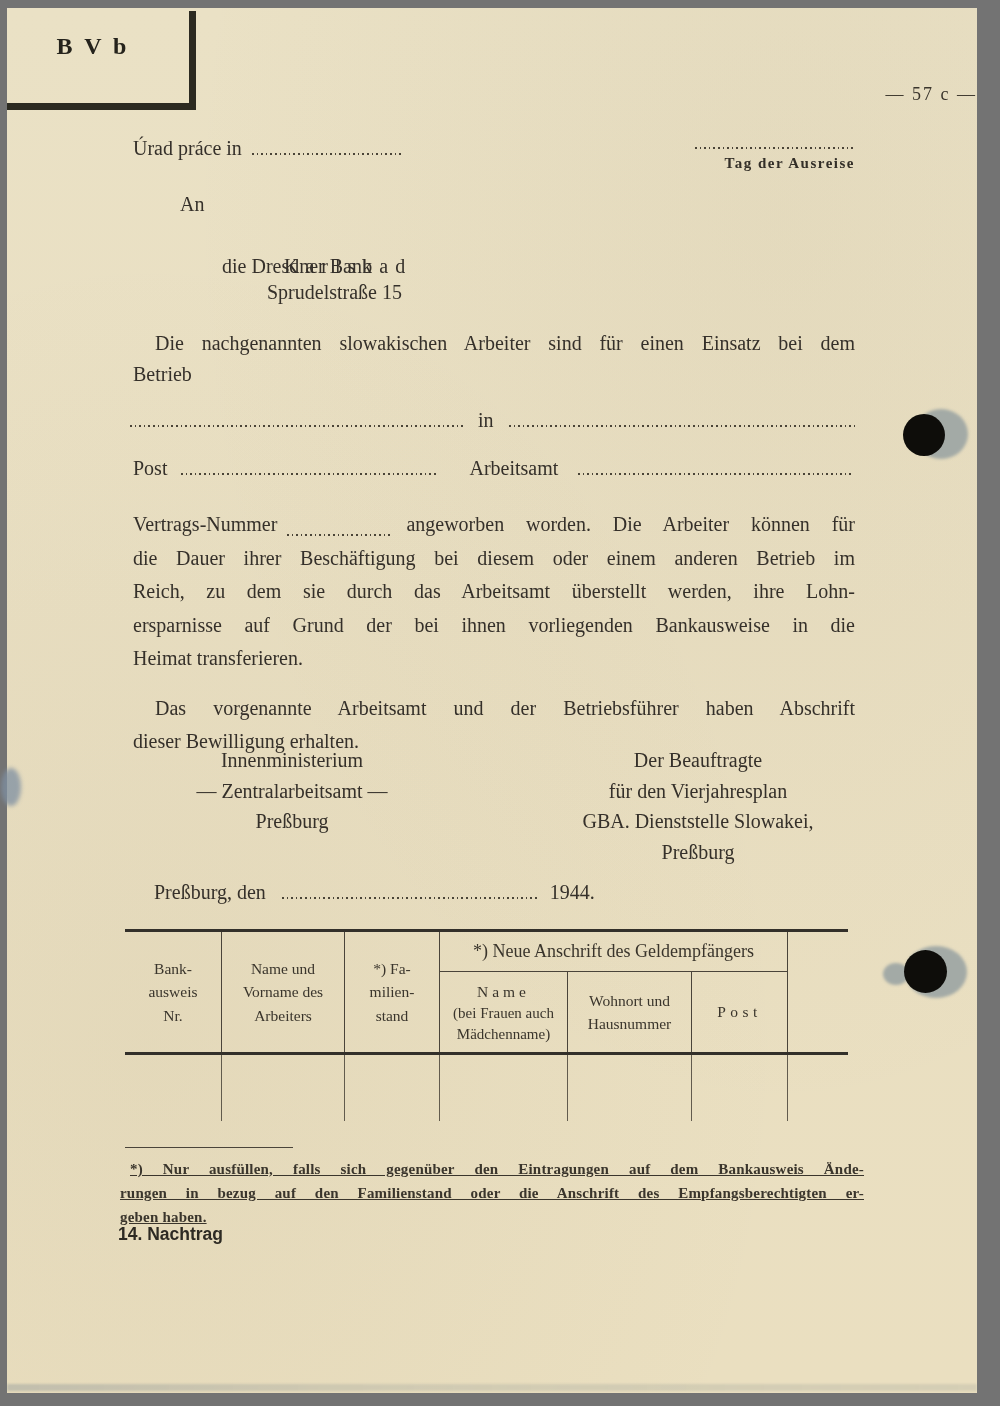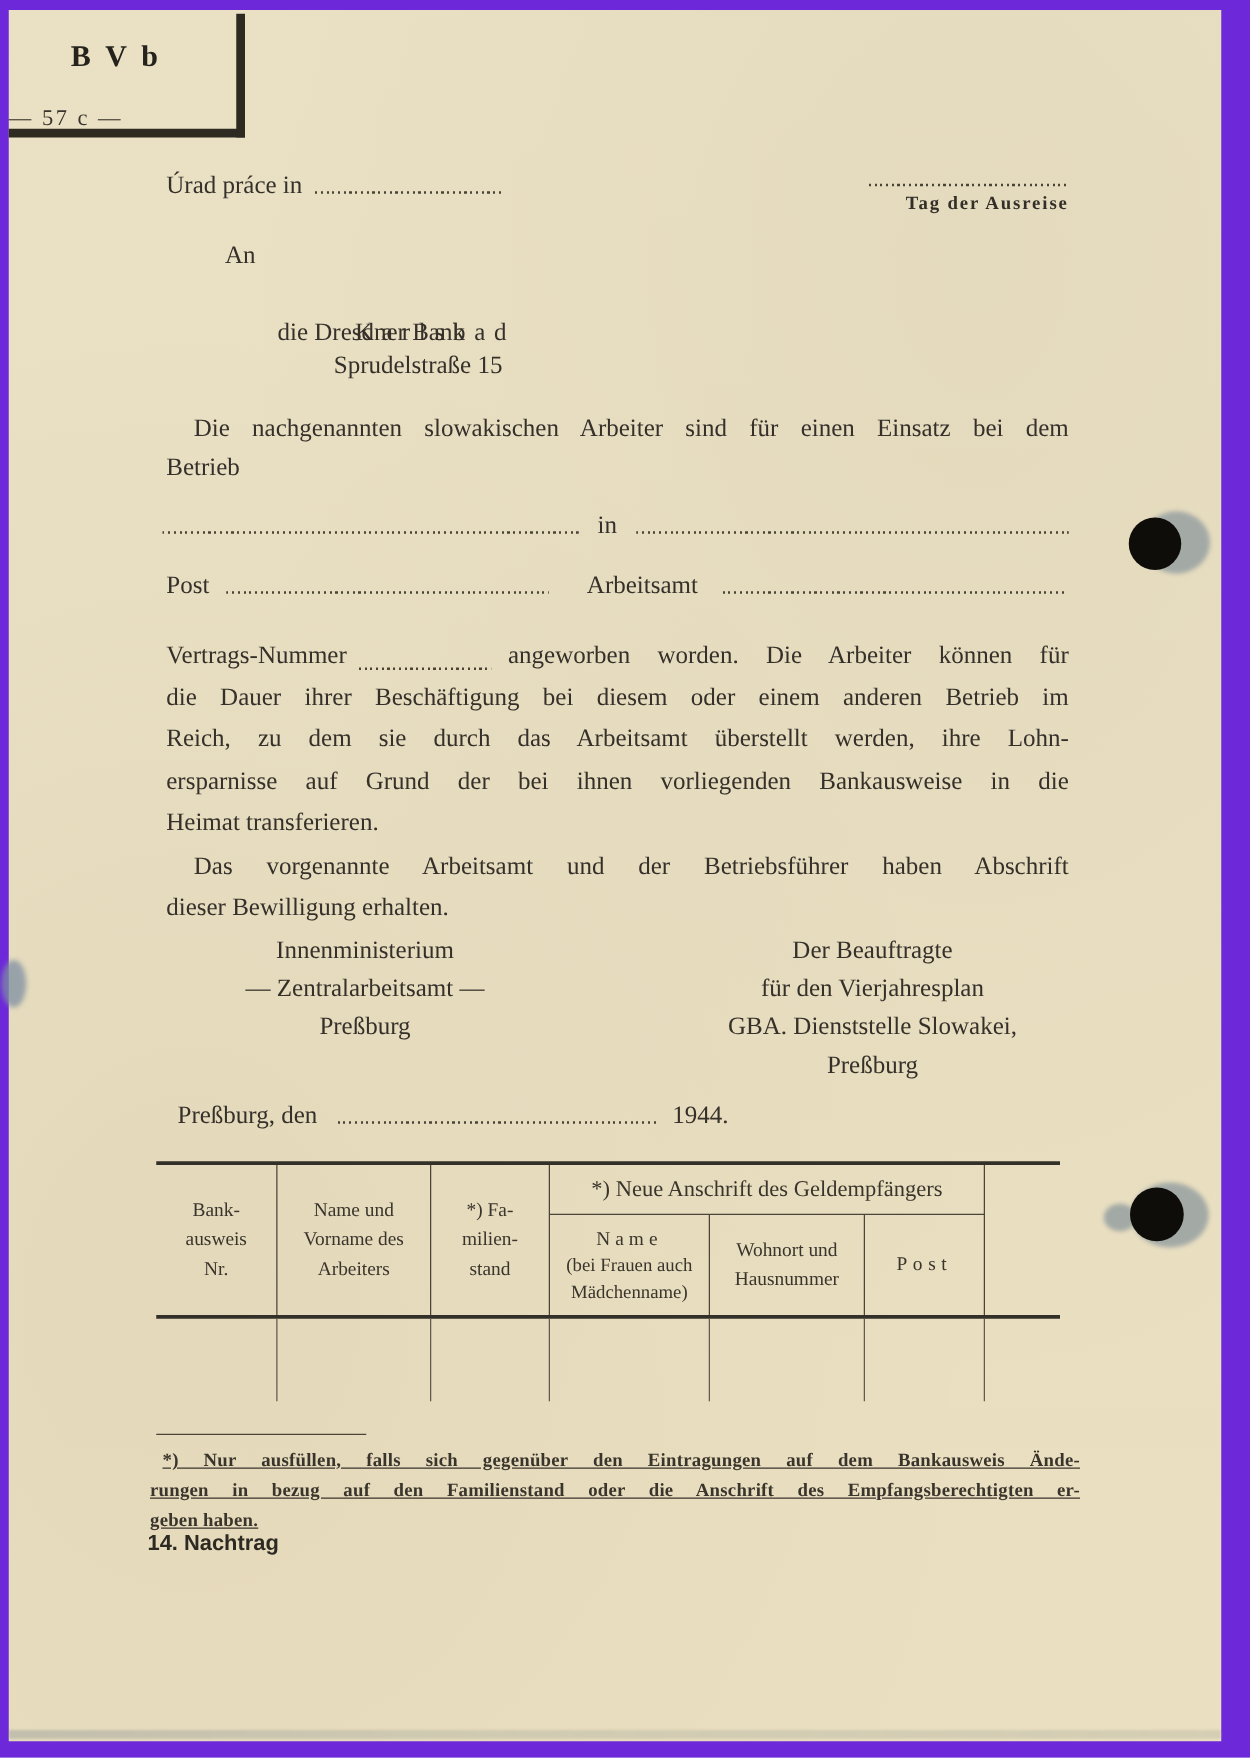--- a/index.html
+++ b/index.html
@@ -1,20 +1,20 @@
 <!DOCTYPE html>
 <html><head>
 <meta charset="utf-8">
 <style>
   html,body { margin:0; padding:0; }
   .scan {
     position: relative;
     width: 1000px;
     height: 1406px;
-    background: #6d28d9;
+    background: #737373;
     overflow: hidden;
     font-family: "Liberation Serif", "DejaVu Serif", serif;
     color: #35302a;
   }
   .paper {
     position: absolute;
     left: 7px; top: 8px;
     width: 970px; height: 1385px;
     background:
       radial-gradient(ellipse at 80% 15%, rgba(120,100,60,0.05), transparent 55%),
@@ -29,21 +29,21 @@
   
   .stamp-box {
     position:absolute; left:0; top:3px; width:182px; height:92px;
     border-right:7px solid #2c2a21; border-bottom:7px solid #2c2a21;
   }
   .stamp-text {
     position:absolute; left:0; right:10px; top:22px; text-align:center;
     font-size:24px; font-weight:bold; letter-spacing:3px; color:#25231c;
   }
   .page-number {
-    position:absolute; left:0; width:100%; top:76px; text-align:left;
+    position:absolute; left:0; width:100%; top:76px; text-align:right;
     font-size:18px; letter-spacing:2px; color:#3a352c;
   }
   
   .dotted {
     height:2px; margin-bottom:5px;
     background-image: repeating-linear-gradient(90deg, #4a4437 0 1.6px, transparent 1.6px 4.6px);
   }
   .row { display:flex; align-items:flex-end; }
   .t { font-size:20px; line-height:24px; }
   
@@ -70,27 +70,27 @@
   .in-row .d2 { flex:1; }
   .in-label { margin:0 15px; }
   .post-row { position:absolute; left:126px; top:448px; width:719px; }
   .post-row .d1 { width:258px; margin-left:14px; }
   .post-row .d2 { flex:1; margin-left:20px; }
   .arbeitsamt-label { margin-left:30px; }
   .contract { top:500px; line-height:33.5px; }
   .contract .line1 { display:flex; align-items:flex-end; }
   .contract .line1 .dotted { width:106px; margin-left:10px; margin-bottom:6px; }
   .contract .line1 .rest { flex:1; margin-left:13px; }
-  .copy-note { top:669px; line-height:33px; }
+  .copy-note { top:684px; line-height:33px; }
   
   .sig { position:absolute; text-align:center; font-size:20px; line-height:30.5px; }
   .sig-left  { left:143px; top:737px; width:284px; }
   .sig-right { left:540px; top:737px; width:302px; }
   
-  .date-row { position:absolute; left:135px; top:872px; }
+  .date-row { position:absolute; left:147px; top:872px; }
   .date-row .dotted { width:255px; margin-left:16px; }
   .date-year { margin-left:13px; }
   
   .form-table { position:absolute; left:118px; top:921px; width:723px; }
   .tbl-head {
     display:grid;
     grid-template-columns:97px 123px 95px 128px 124px 96px 60px;
     grid-template-rows:40px 80px;
     border-top:3.5px solid #33302a;
     border-bottom:3.5px solid #33302a;

